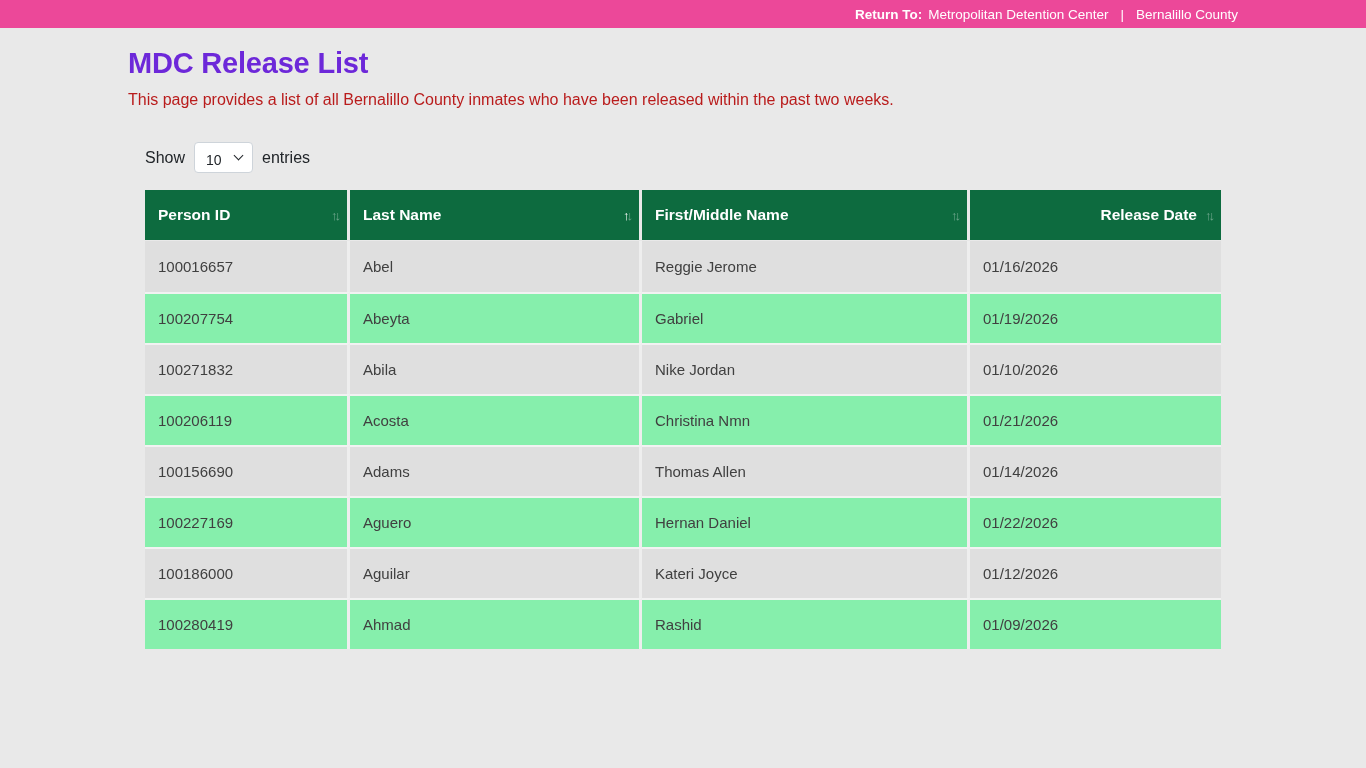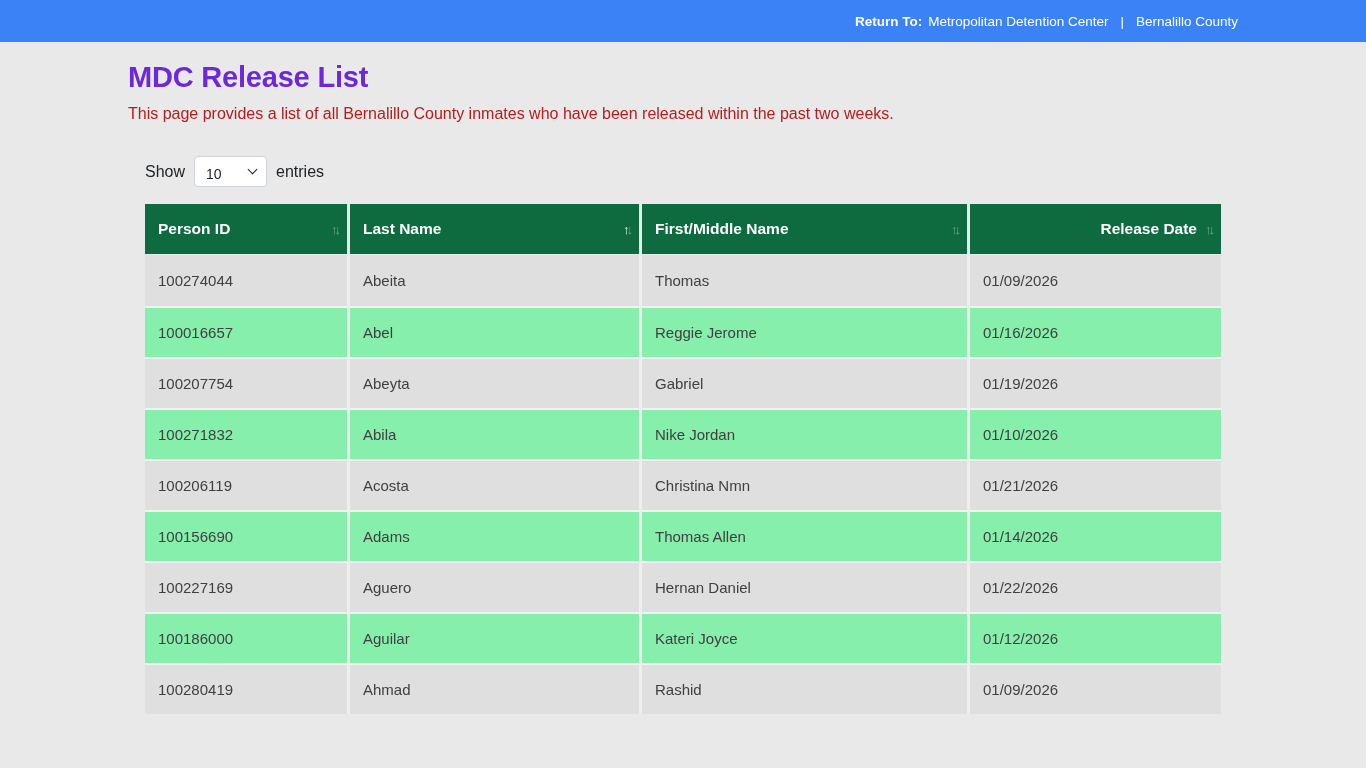--- a/index.html
+++ b/index.html
@@ -4,21 +4,21 @@
 <style>
   * { margin: 0; padding: 0; box-sizing: border-box; }
   html, body {
     width: 1366px; height: 768px; overflow: hidden;
     background: #e9e9e9;
     font-family: "Liberation Sans", "DejaVu Sans", sans-serif;
     color: #212529;
   }
   
   .navbar {
-    height: 42px; background: #3b82f6;
+    height: 28px; background: #ec4899;
     display: flex; align-items: center; justify-content: flex-end;
   }
   .navbar-inner {
     width: 1110px; margin: 0 auto;
     display: flex; align-items: center; justify-content: flex-end;
     gap: 6px; font-size: 13.5px; color: #ffffff;
   }
   .navbar-inner .bold { font-weight: bold; }
   .navbar a { color: #ffffff; text-decoration: none; cursor: pointer; }
   .nav-sep { color: #ffffff; margin: 0 6px; }
@@ -30,21 +30,21 @@
   .dt-wrapper { margin: 0 17px; }
   .dt-controls {
     margin-top: 33px;
     display: flex; align-items: center; justify-content: space-between;
     font-size: 16px; color: #212529;
   }
   .length-group { display: flex; align-items: center; gap: 9px; }
   .select-wrap { position: relative; display: inline-block; }
   .page-length {
     appearance: none; -webkit-appearance: none;
-    width: 73px; height: 31px;
+    width: 59px; height: 31px;
     padding: 9px 22px 4px 11px;
     font-size: 14px; font-family: inherit; color: #212529;
     background: #ffffff; border: 1px solid #ced4da; border-radius: 4px;
     cursor: pointer;
   }
   .select-chevron {
     position: absolute; right: 11px; top: 10px;
     width: 7px; height: 7px;
     border-right: 1.8px solid #212529; border-bottom: 1.8px solid #212529;
     transform: rotate(45deg); pointer-events: none;
@@ -143,26 +143,20 @@
             <span class="sort-icons"><span class="arrow-up">↑</span><span class="arrow-down">↓</span></span>
           </th>
           <th>
             <span>Release Date</span>
             <span class="sort-icons"><span class="arrow-up">↑</span><span class="arrow-down">↓</span></span>
           </th>
         </tr>
       </thead>
       <tbody>
         <tr>
-          <td>100274044</td>
-          <td>Abeita</td>
-          <td>Thomas</td>
-          <td>01/09/2026</td>
-        </tr>
-        <tr>
           <td>100016657</td>
           <td>Abel</td>
           <td>Reggie Jerome</td>
           <td>01/16/2026</td>
         </tr>
         <tr>
           <td>100207754</td>
           <td>Abeyta</td>
           <td>Gabriel</td>
           <td>01/19/2026</td>

